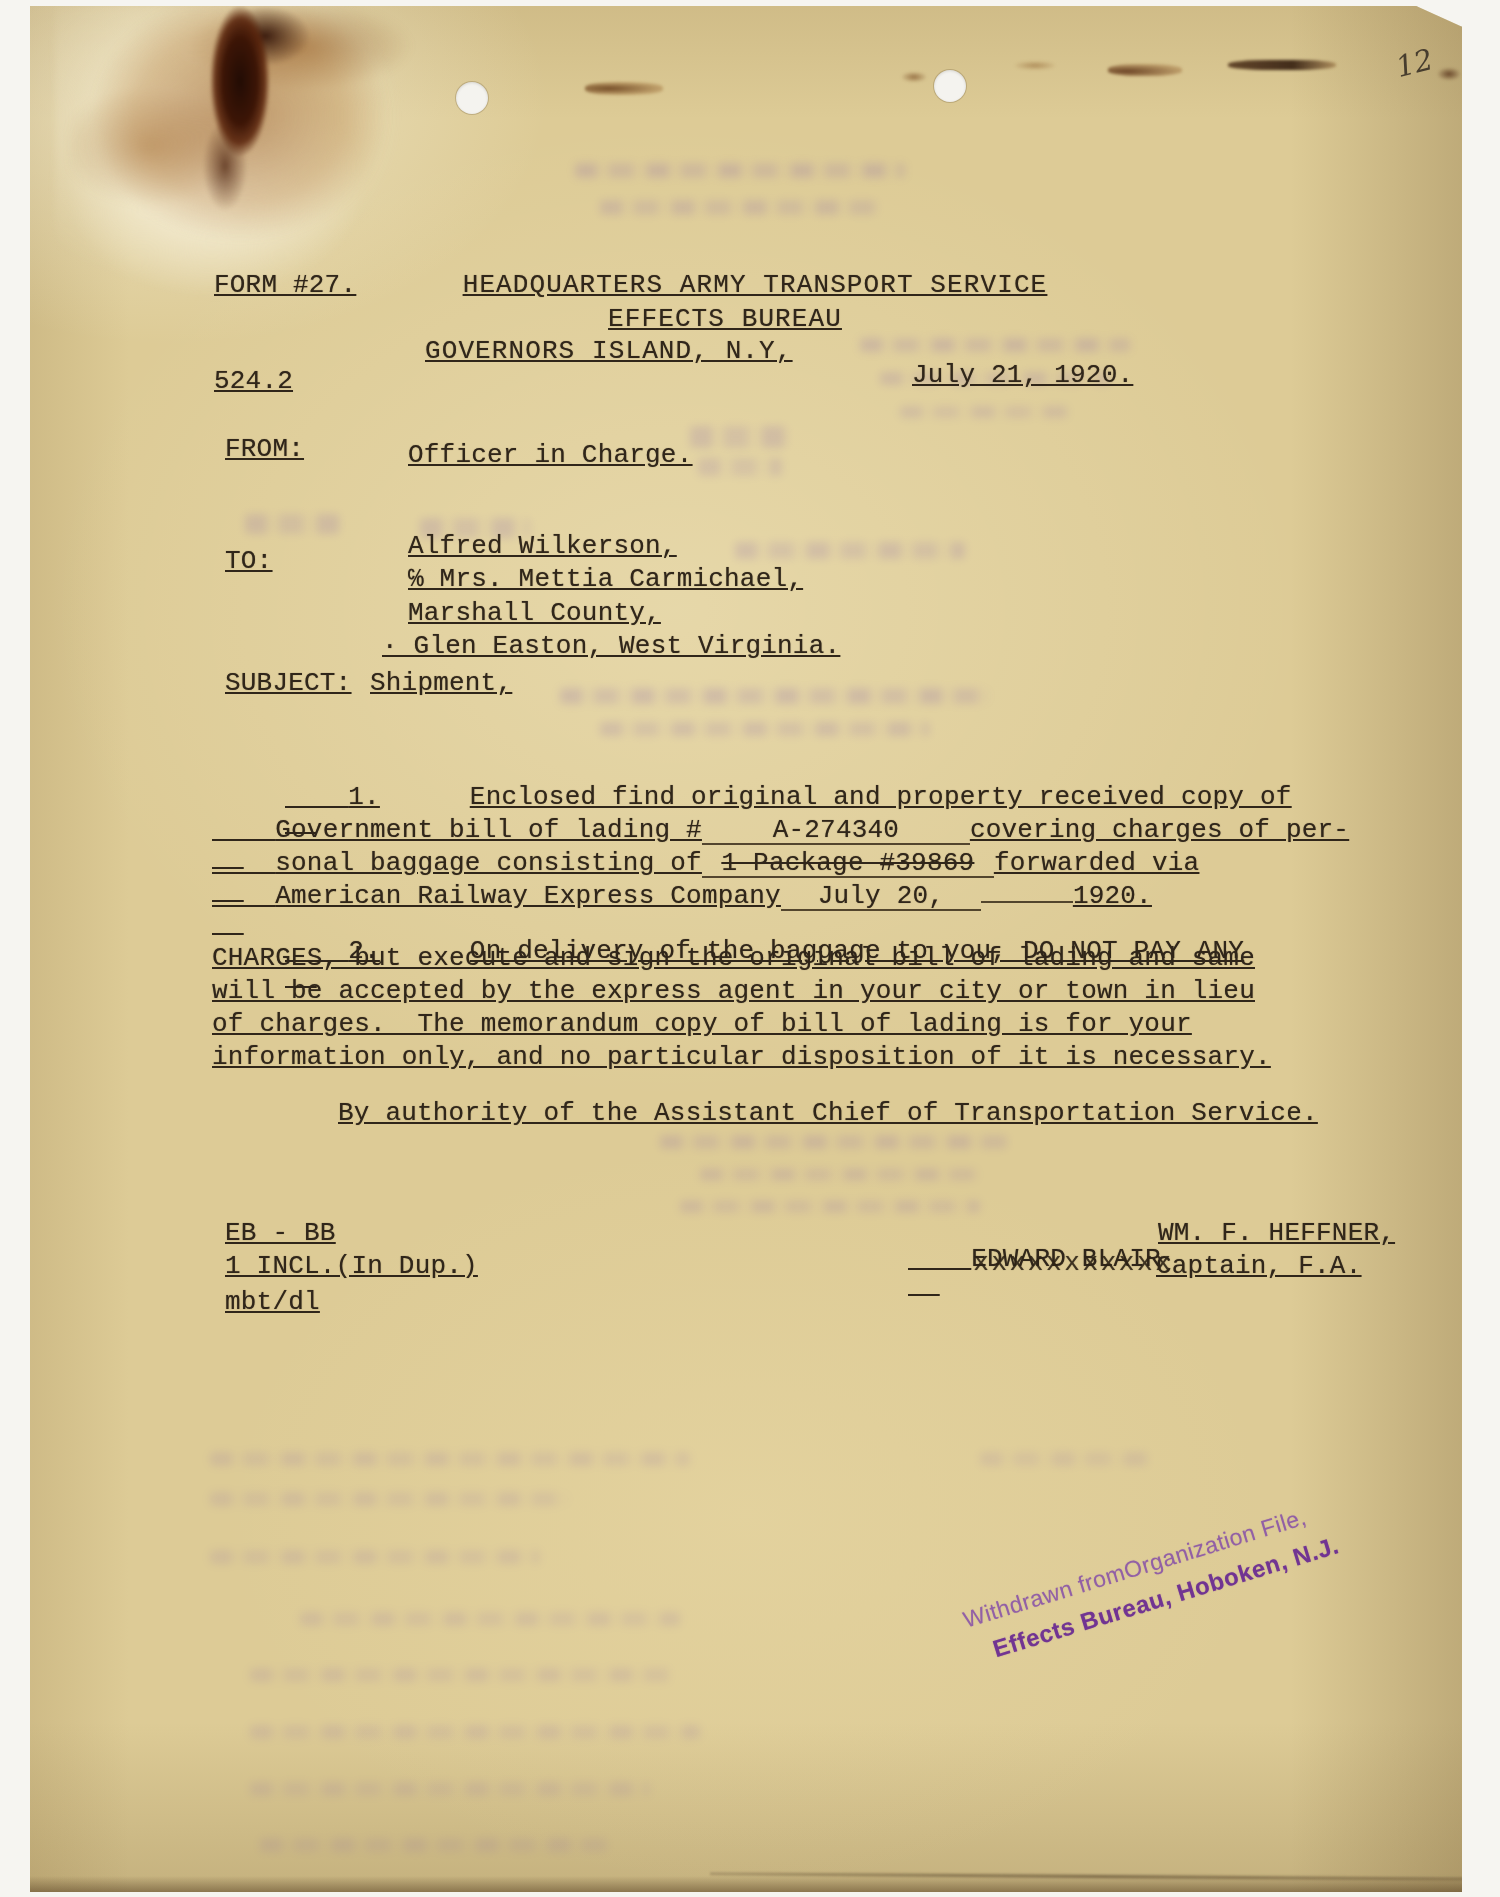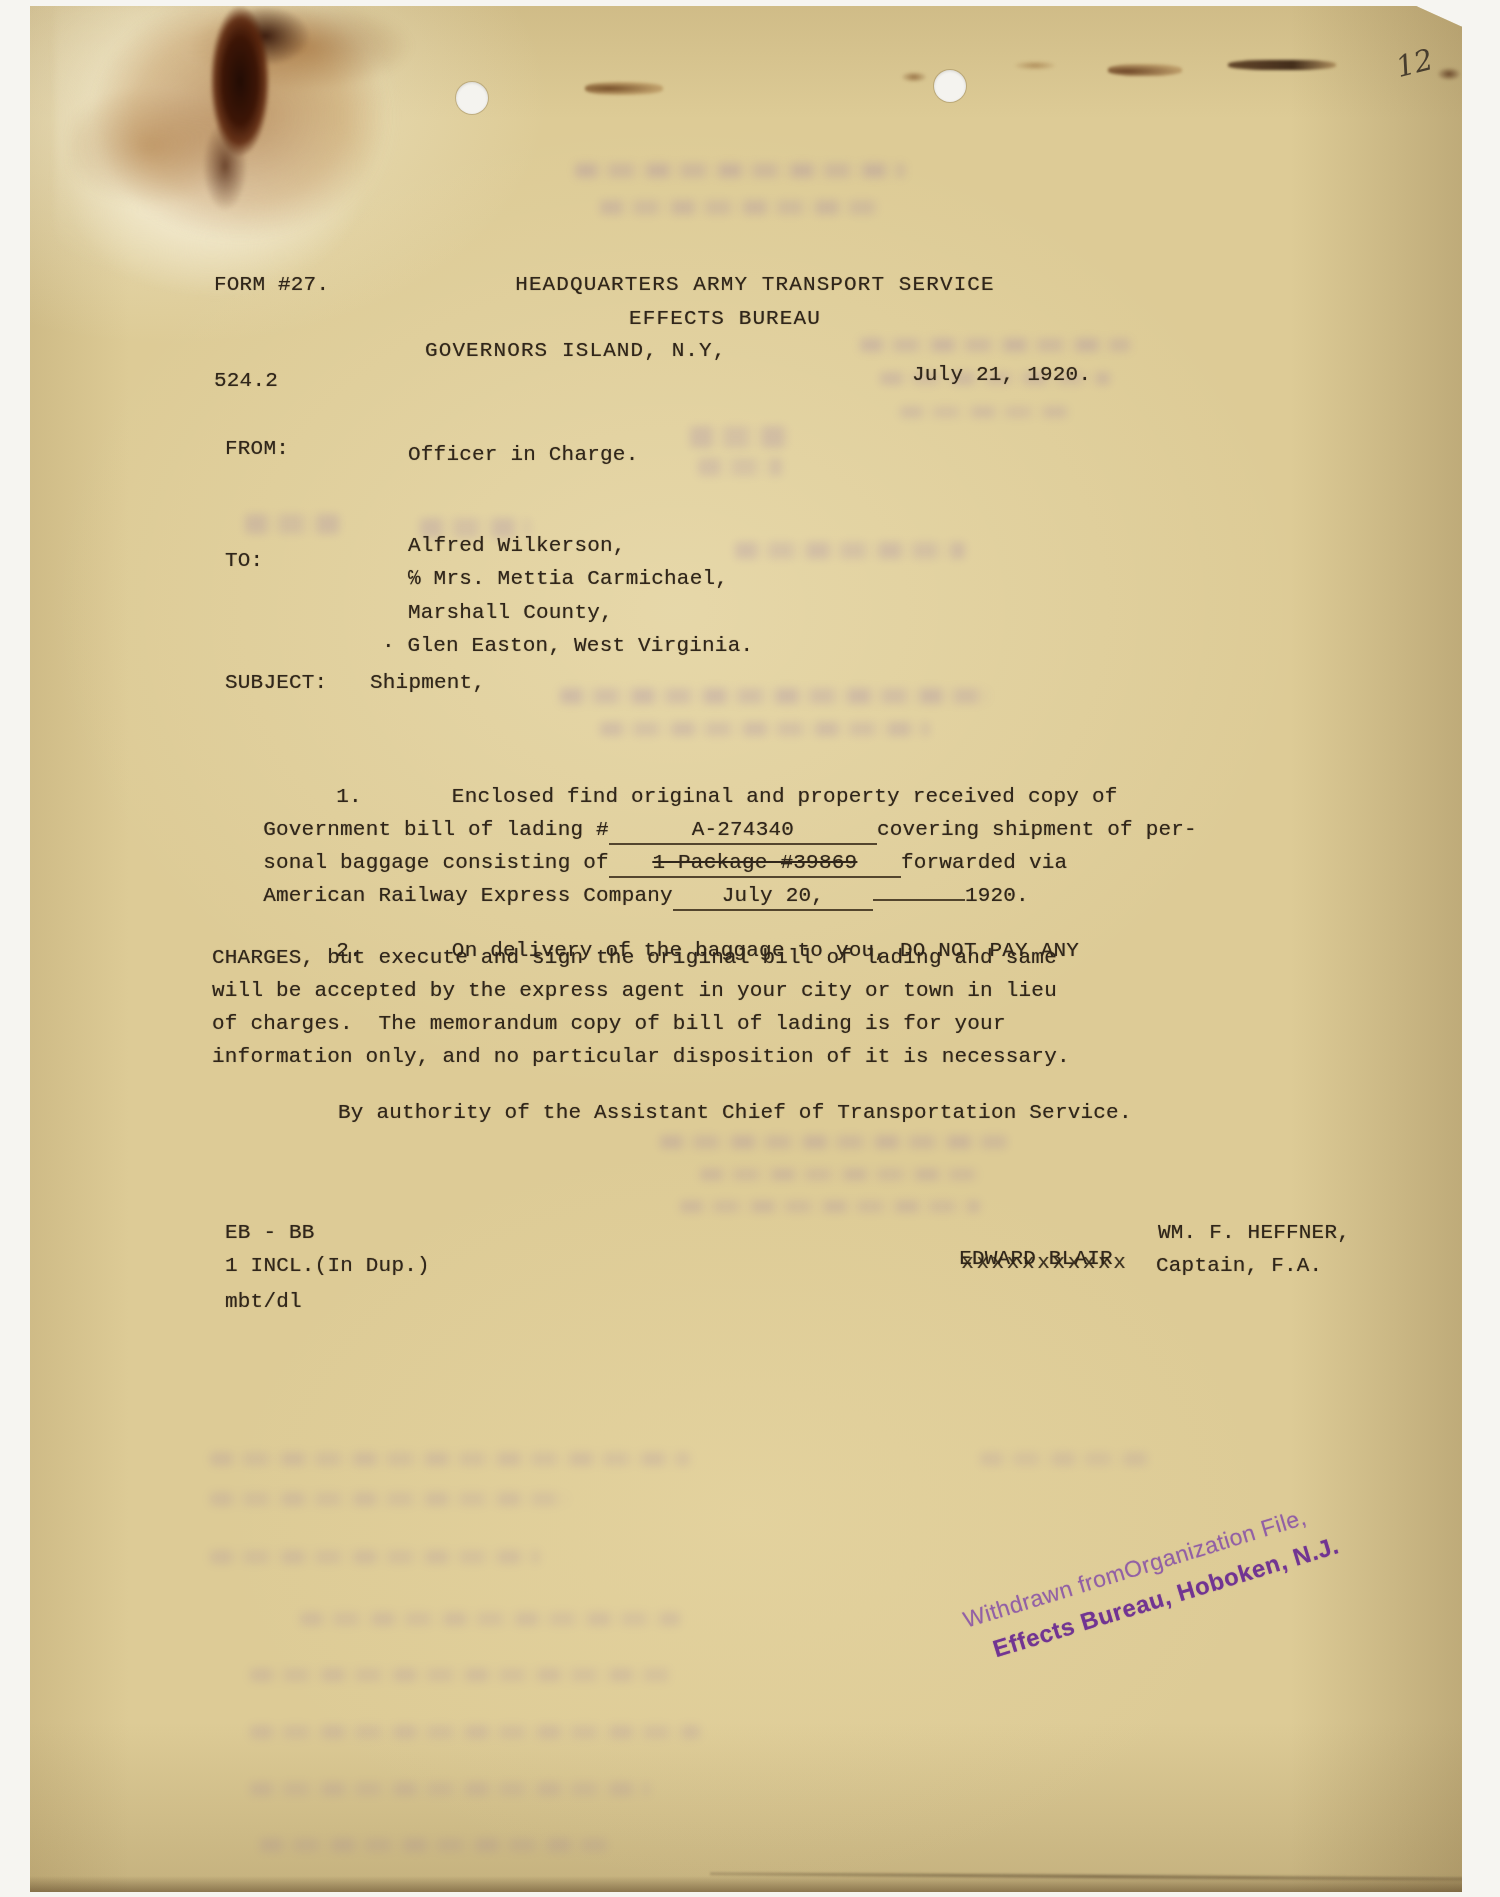--- a/index.html
+++ b/index.html
@@ -18,25 +18,26 @@
       radial-gradient(ellipse 900px 700px at 45% 32%, rgba(255,248,218,0.28), transparent 70%),
       radial-gradient(ellipse 700px 500px at 50% 80%, rgba(245,230,180,0.25), transparent 75%),
       linear-gradient(to right, rgba(120,90,40,0.14), transparent 7%, transparent 88%, rgba(100,75,35,0.25)),
       linear-gradient(to bottom, rgba(140,110,60,0.16), transparent 6%, transparent 91%, rgba(110,85,40,0.22));
     clip-path:polygon(0 0,96.8% 0,100% 1.1%,100% 100%,0 100%);
     box-shadow:0 0 6px rgba(0,0,0,0.25);
   }
   .typed{
     position:absolute;
     color:#30261a;
-    font-size:21px;
+    font-size:26px;
     line-height:26px;
     letter-spacing:0.2px;
     white-space:pre;
     text-shadow:0 0 1px rgba(48,38,26,0.55);
+    text-decoration:underline;
   }
   .hdr{letter-spacing:1.1px;}
   .fill{
     display:inline-block;
     border-bottom:2px solid rgba(58,45,26,0.85);
     text-align:center;
     vertical-align:baseline;
   }
   .struck{text-decoration:line-through;text-decoration-thickness:2px;}
   .sig-cross{position:relative;display:inline-block;}
@@ -180,21 +181,21 @@
   <div class="typed" style="left:378px;top:594px;">Marshall County,</div>
   <div class="typed" style="left:352px;top:627px;">· Glen Easton, West Virginia.</div>
 
   <div class="typed" style="left:195px;top:664px;">SUBJECT:</div>
   <div class="typed" style="left:340px;top:664px;">Shipment,</div>
 
   <div class="typed" style="left:255px;top:752px;">
     <span>1.</span><span style="display:inline-block;width:90px;"></span><span>Enclosed find original and property received copy of</span>
   </div>
   <div class="typed" style="left:182px;top:785px;">
-    <span>Government bill of lading #</span><span class="fill" style="width:268px;">A-274340</span><span>covering shipment of per-</span>
+    <span>Government bill of lading #</span><span class="fill" style="width:268px;">A-274340</span><span>covering charges of per-</span>
   </div>
   <div class="typed" style="left:182px;top:818px;">
     <span>sonal baggage consisting of</span><span class="fill" style="width:292px;"><span class="struck">1 Package #39869</span></span><span>forwarded via</span>
   </div>
   <div class="typed" style="left:182px;top:851px;">
     <span>American Railway Express Company</span><span class="fill" style="width:200px;">July 20,</span><span class="fill" style="width:92px;"></span><span>1920.</span>
   </div>
 
   <div class="typed" style="left:255px;top:906px;">
     <span>2.</span><span style="display:inline-block;width:90px;"></span><span>On delivery of the baggage to you, DO NOT PAY ANY</span>

